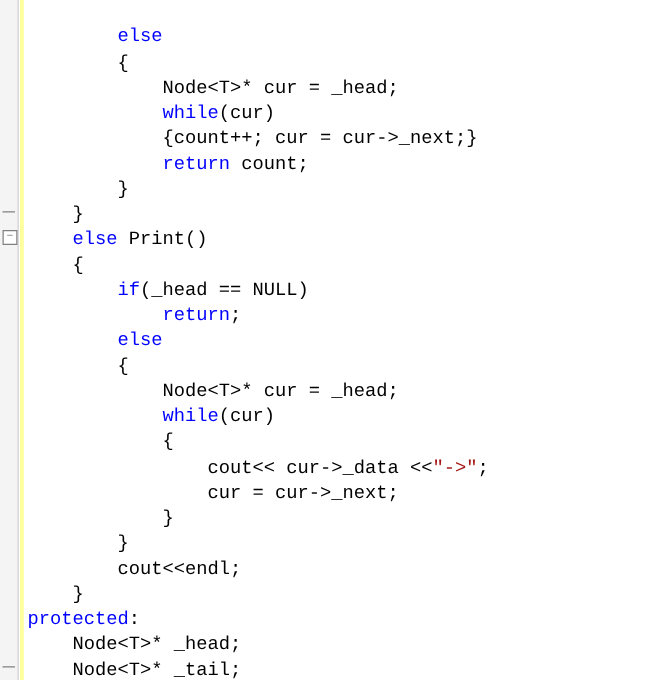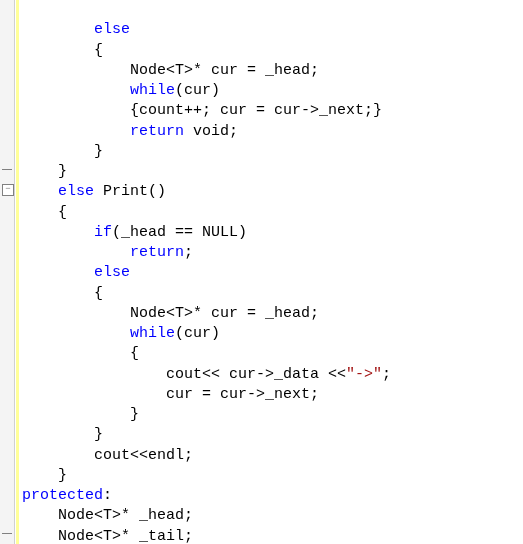--- a/index.html
+++ b/index.html
@@ -70,21 +70,21 @@
 <div class="fold" style="top:184px">−</div>
 <div class="dash" style="top:169px"></div>
 <div class="dash" style="top:533px"></div>
 
 <div class="code">
 <span class="kw">        else</span>
 <span>        {</span>
 <span>            Node&lt;T&gt;* cur = _head;</span>
 <span class="kw">            while</span><span>(cur)</span>
 <span>            {count++; cur = cur-&gt;_next;}</span>
-<span class="kw">            return</span><span> void;</span>
+<span class="kw">            return</span><span> count;</span>
 <span>        }</span>
 <span>    }</span>
 <span class="kw">    else</span><span> Print()</span>
 <span>    {</span>
 <span class="kw">        if</span><span>(_head == NULL)</span>
 <span class="kw">            return</span><span>;</span>
 <span class="kw">        else</span>
 <span>        {</span>
 <span>            Node&lt;T&gt;* cur = _head;</span>
 <span class="kw">            while</span><span>(cur)</span>

